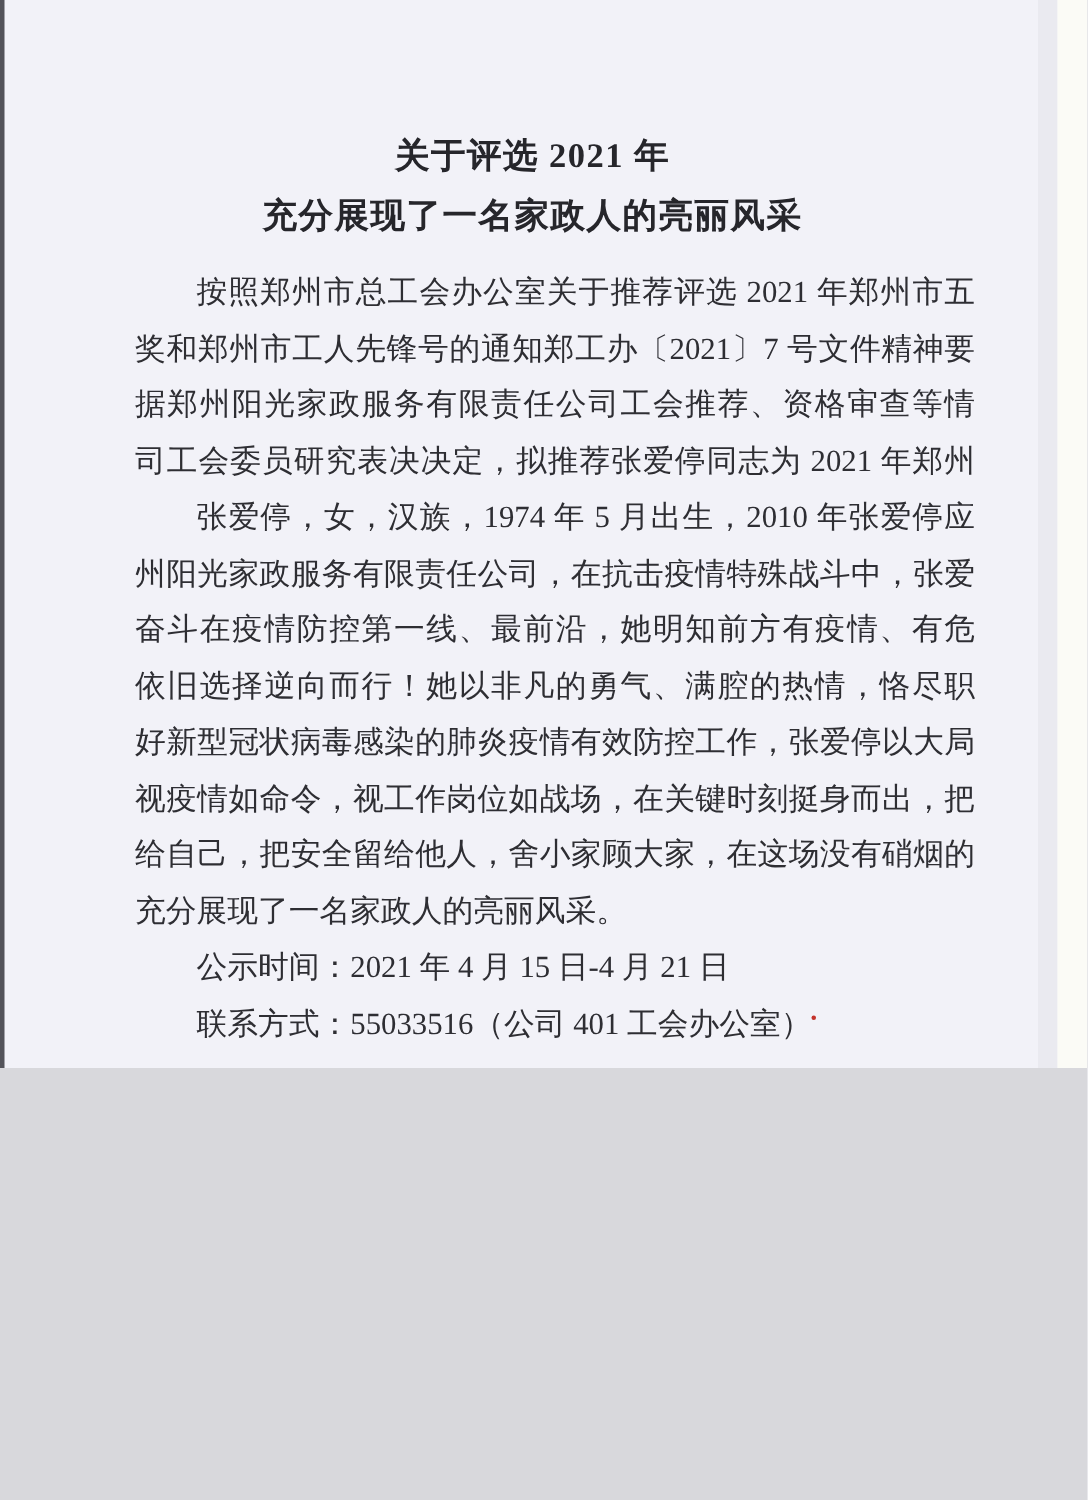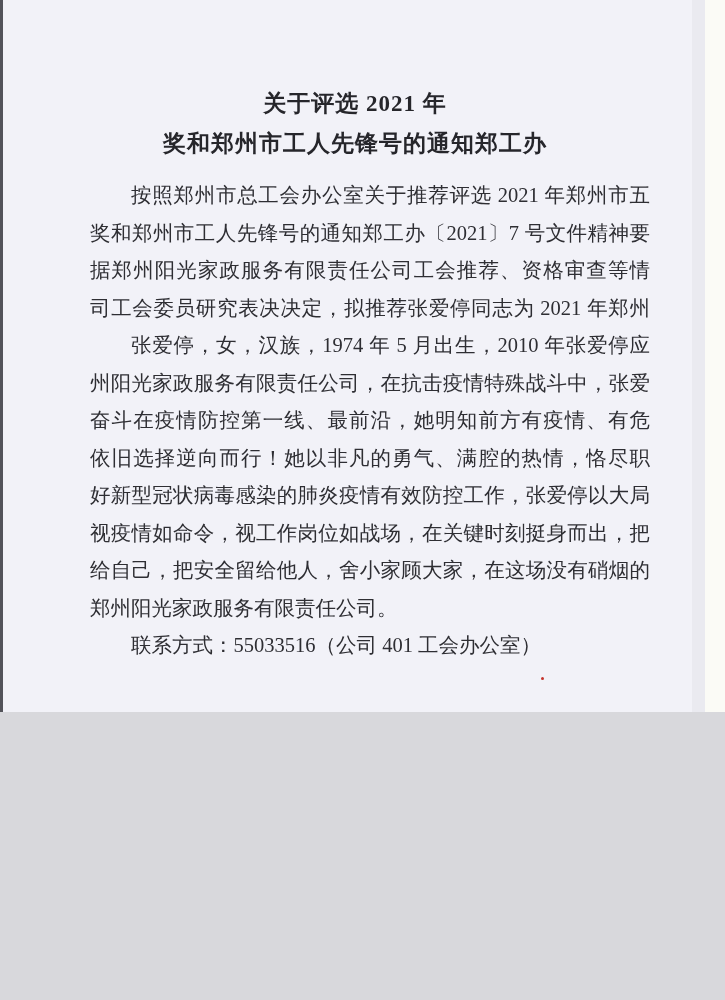--- a/index.html
+++ b/index.html
@@ -53,38 +53,39 @@
 <div class="page">
 
   <div class="edge-left"></div>
   <div class="edge-right-band"></div>
   <div class="edge-right"></div>
   <div class="edge-bottom"></div>
   <div class="speck-red"></div>
 
   <div class="title-block">
     <div>关于评选 2021 年</div>
-    <div>奖和郑州市工人先锋号的通知郑工办</div>
+    <div>充分展现了一名家政人的亮丽风采</div>
   </div>
 
   <div class="body-block">
     <div class="bline full ind">按照郑州市总工会办公室关于推荐评选 2021 年郑州市五一劳动</div>
     <div class="bline full">奖和郑州市工人先锋号的通知郑工办〔2021〕7 号文件精神要求，根</div>
     <div class="bline full">据郑州阳光家政服务有限责任公司工会推荐、资格审查等情况，经公</div>
     <div class="bline full">司工会委员研究表决决定，拟推荐张爱停同志为 2021 年郑州市五一</div>
 
     <div class="bline full ind">张爱停，女，汉族，1974 年 5 月出生，2010 年张爱停应聘到郑</div>
     <div class="bline full">州阳光家政服务有限责任公司，在抗击疫情特殊战斗中，张爱停坚守</div>
     <div class="bline full">奋斗在疫情防控第一线、最前沿，她明知前方有疫情、有危险，但她</div>
     <div class="bline full">依旧选择逆向而行！她以非凡的勇气、满腔的热情，恪尽职守。为做</div>
     <div class="bline full">好新型冠状病毒感染的肺炎疫情有效防控工作，张爱停以大局为重，</div>
     <div class="bline full">视疫情如命令，视工作岗位如战场，在关键时刻挺身而出，把风险留</div>
     <div class="bline full">给自己，把安全留给他人，舍小家顾大家，在这场没有硝烟的战场上</div>
-    <div class="bline">郑州阳光家政服务有限责任公司。</div>
+    <div class="bline">充分展现了一名家政人的亮丽风采。</div>
 
+    <div class="bline ind">公示时间：2021 年 4 月 15 日-4 月 21 日</div>
     <div class="bline ind">联系方式：55033516（公司 401 工会办公室）</div>
   </div>
 
   <div class="signature-line">郑州阳光家政服务有限责任公司工会委员会</div>
   <div class="date-line">2021 年 4 月 15 日</div>
 
   <div class="seal">
     <svg width="144" height="144" viewBox="0 0 140 140">
       <circle cx="70" cy="70" r="64" fill="none" stroke="#dd3a23" stroke-width="4.5"></circle>
       <polygon fill="#dd3a23" points="70,40 64.1,57.9 45.3,58.0 60.5,69.1 54.7,87.0 70,76 85.3,87.0 79.5,69.1 94.7,58.0 75.9,57.9"></polygon>

